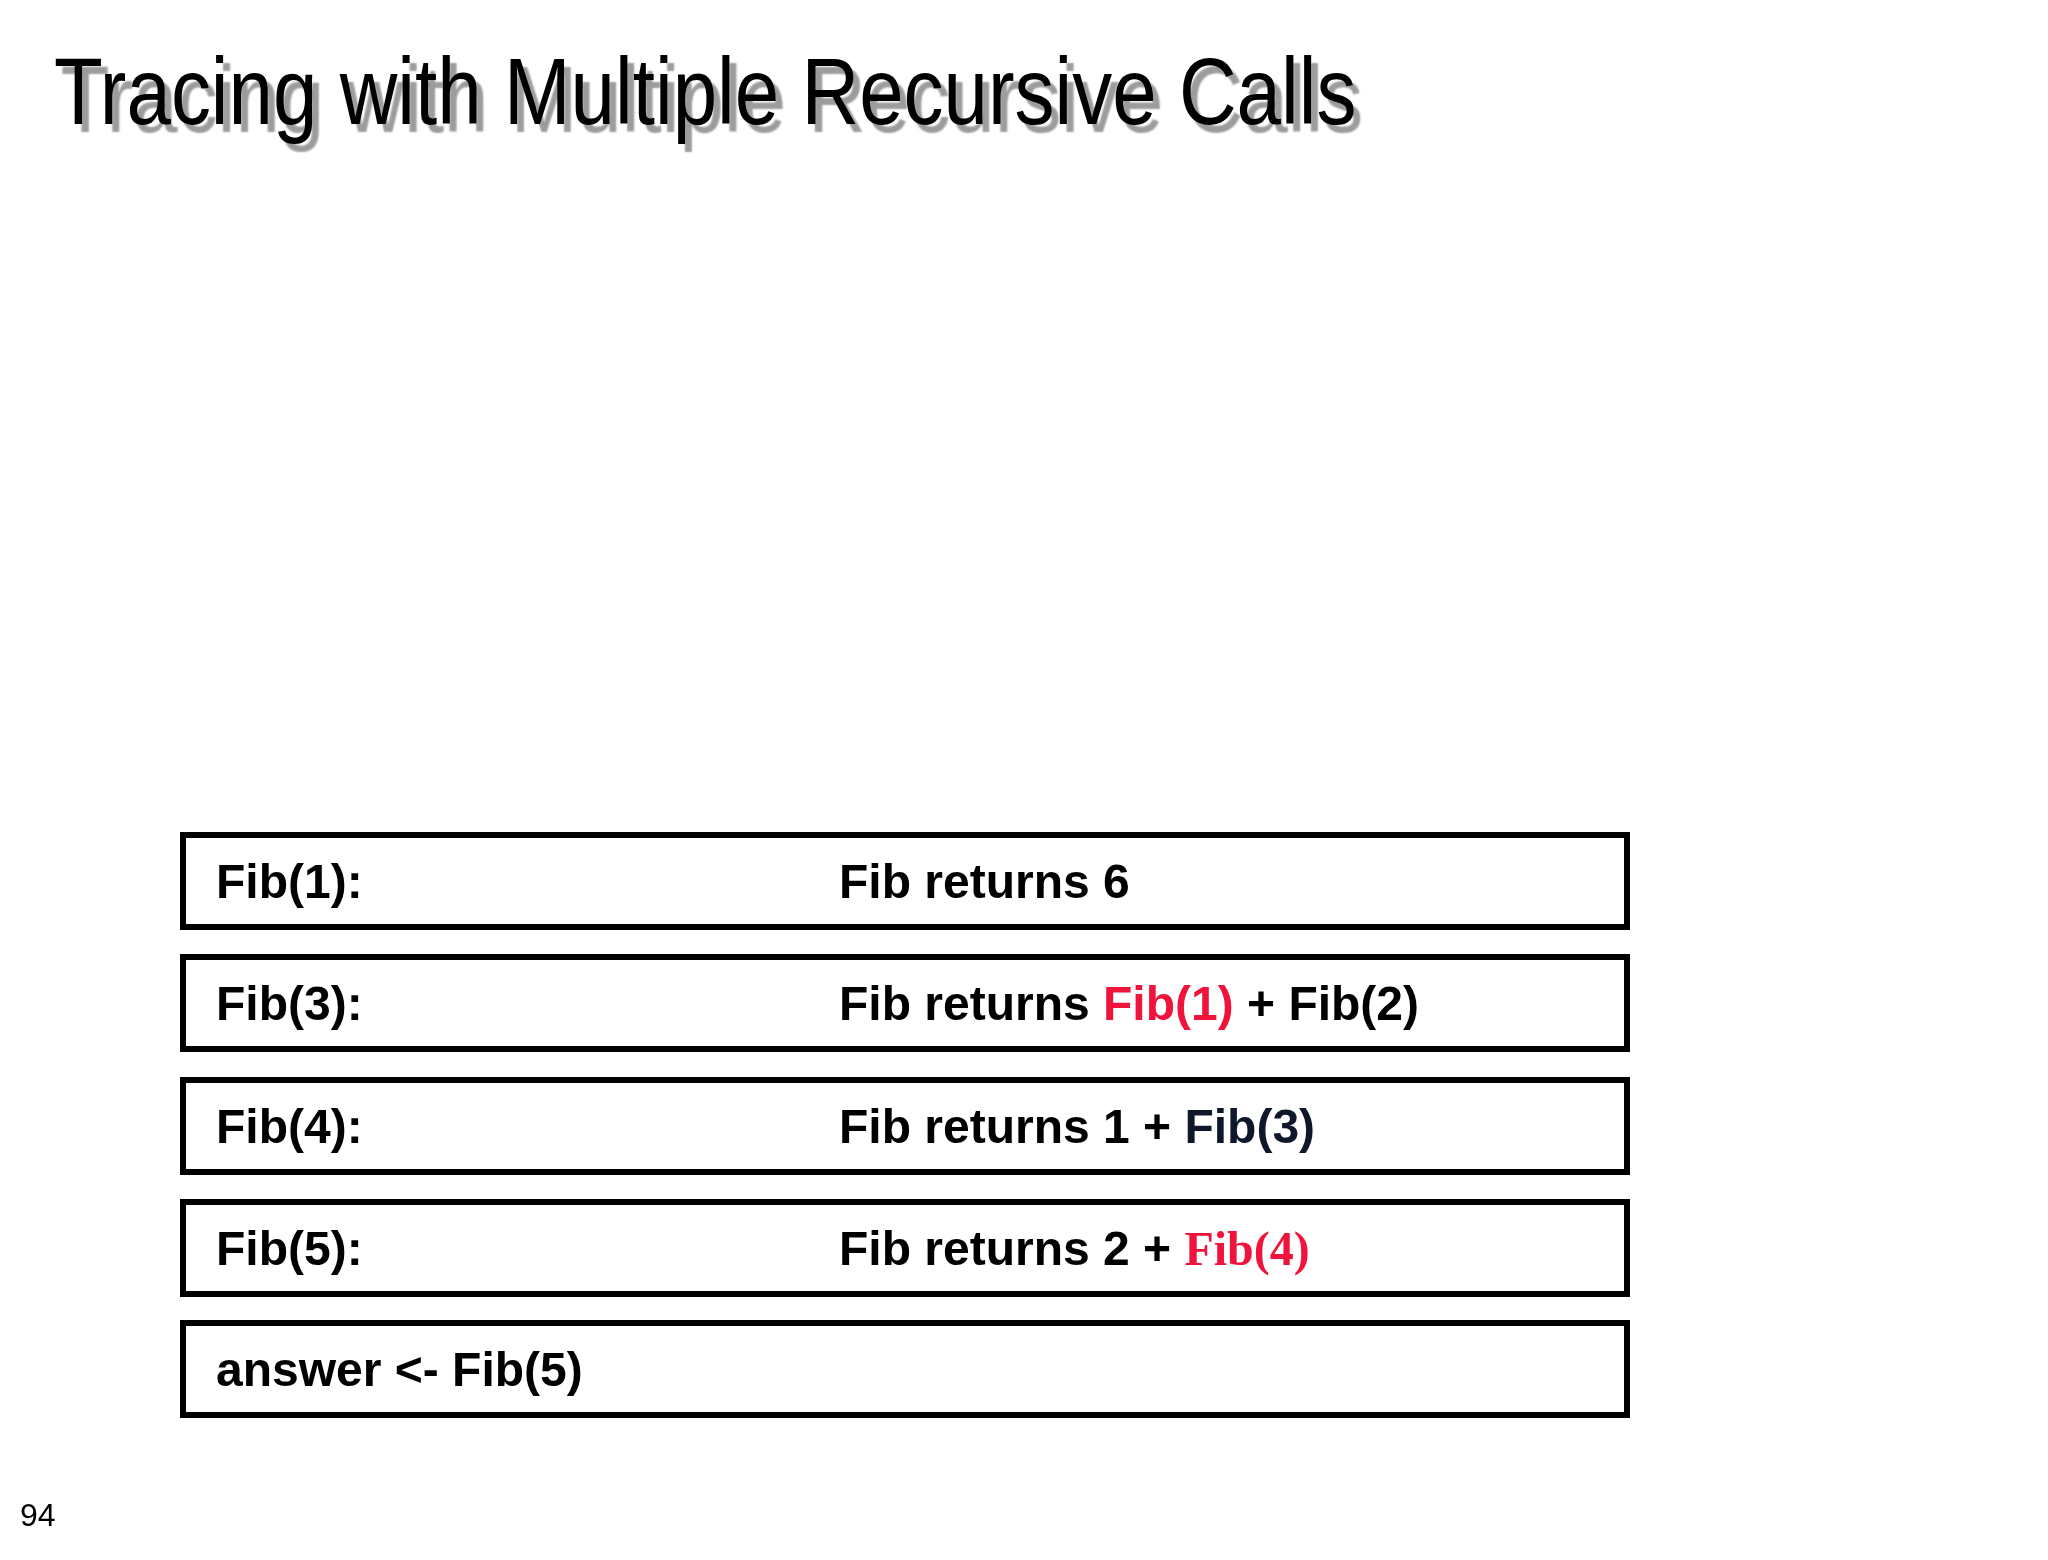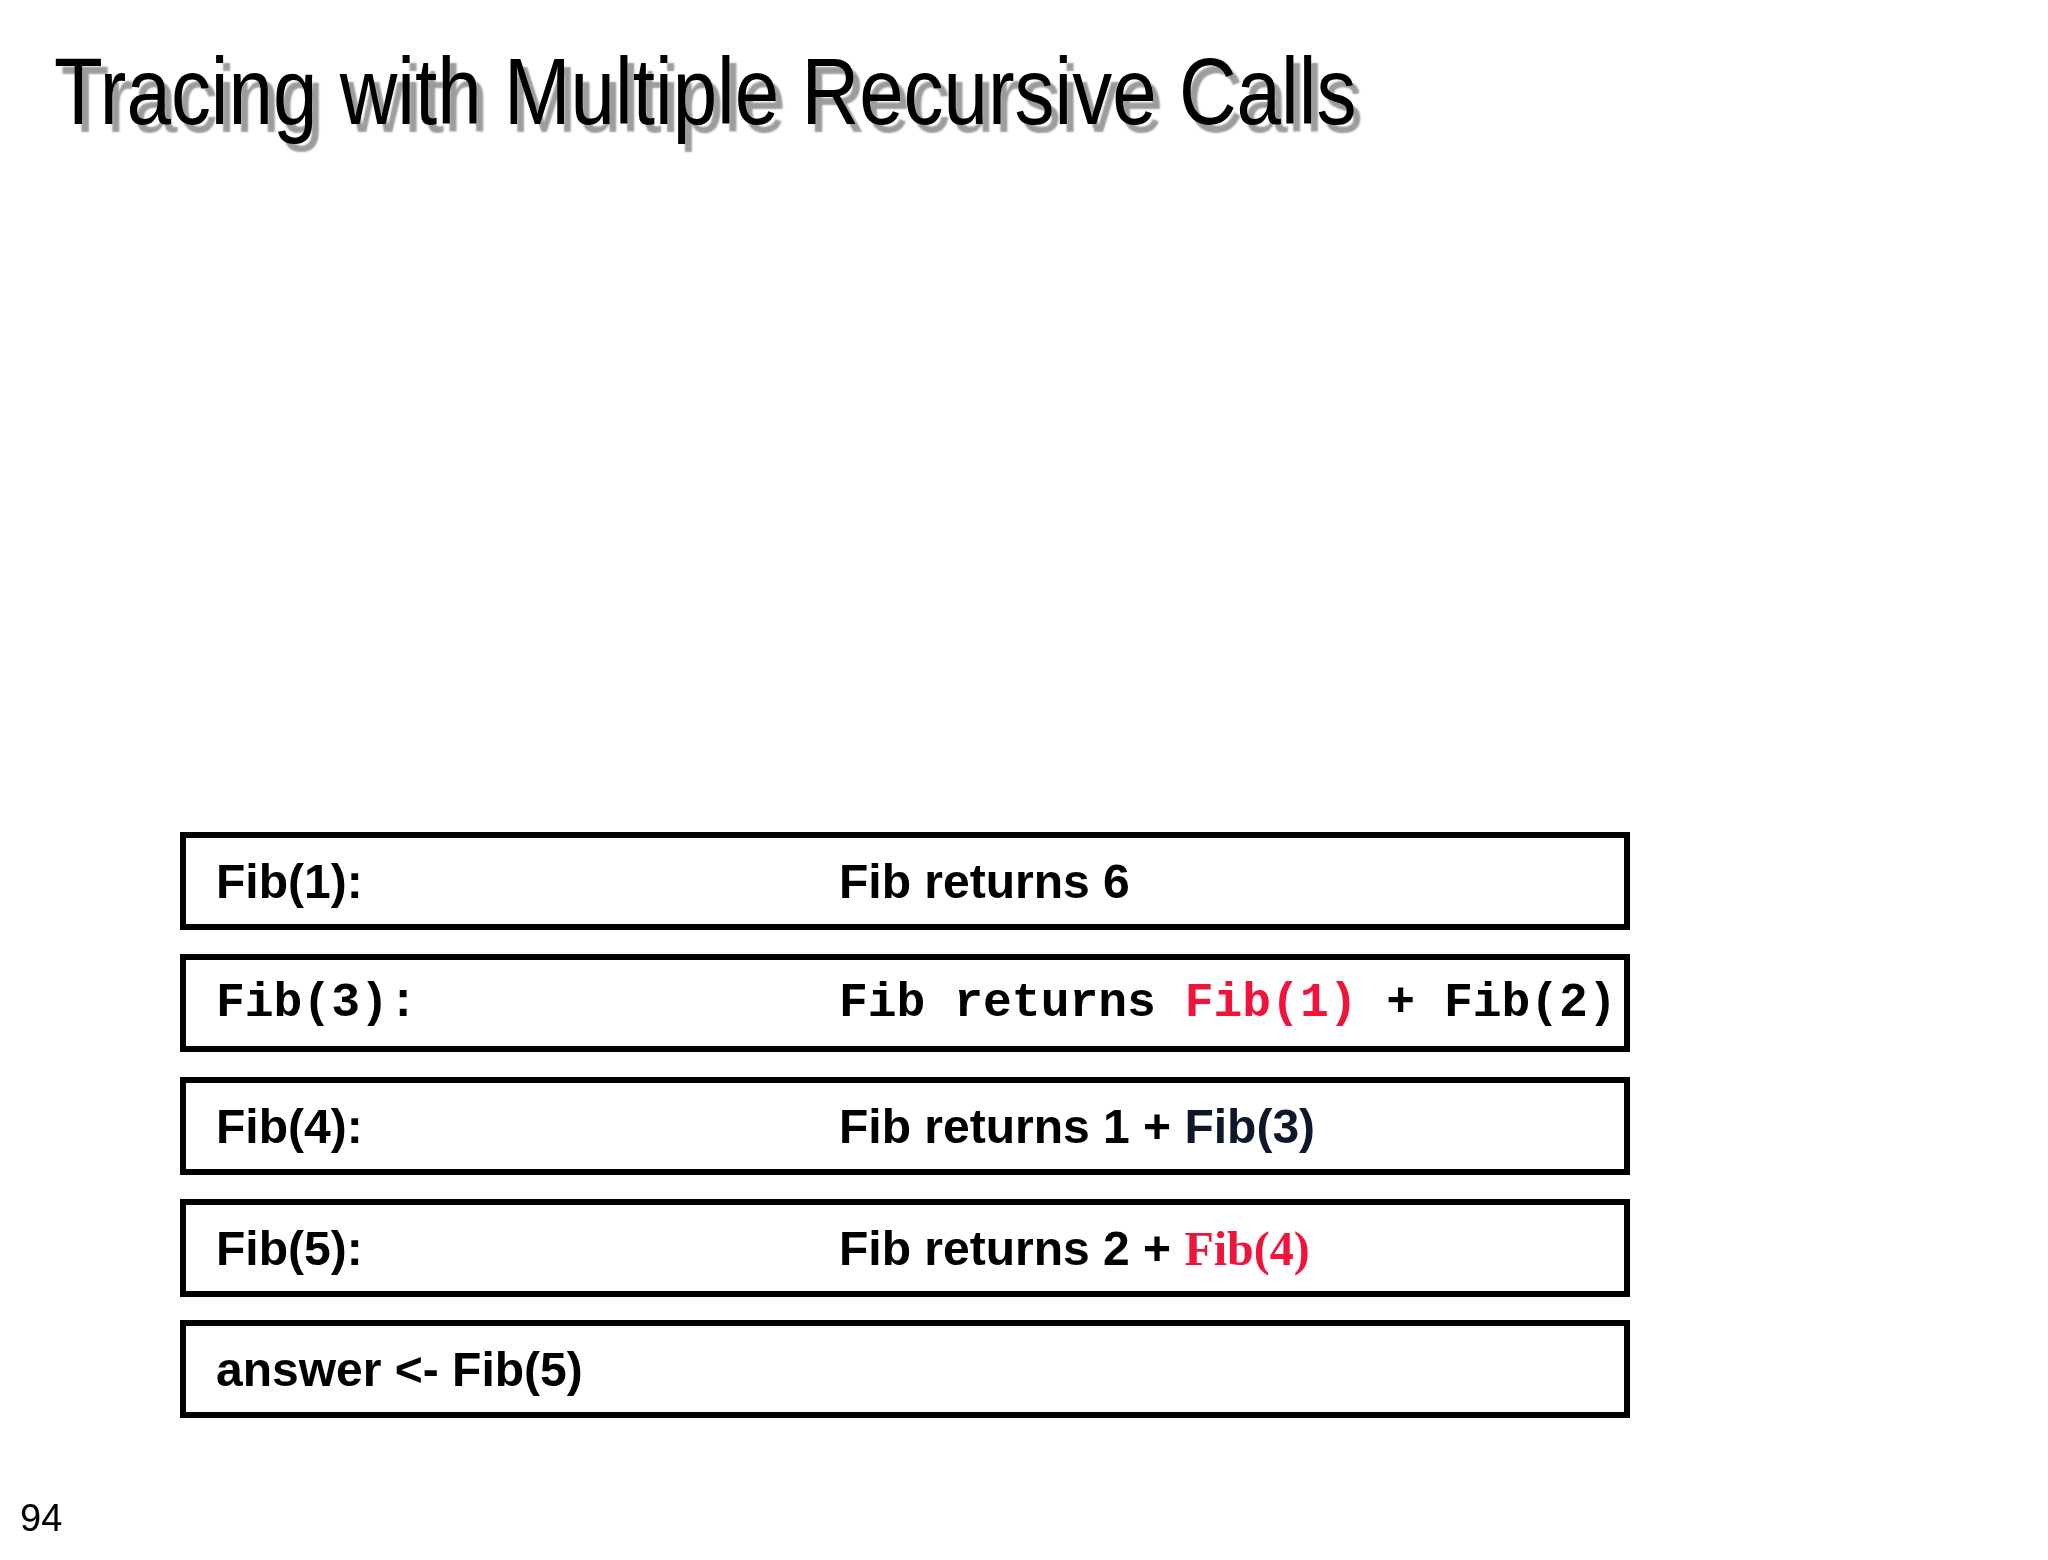--- a/index.html
+++ b/index.html
@@ -40,29 +40,29 @@
     font-weight: 700;
     color: #000000;
     white-space: pre;
   }
   .trace-box .label { width: 623px; flex: 0 0 623px; }
   .trace-box .value { flex: 1; }
   .trace-box .value span { white-space: pre; }
   .red { color: #f0143c; }
 
   .box-0 { top: 832px; }
-  .box-1 { top: 954px; font-family: Liberation Mono, monospace; }
+  .box-1 { top: 954px; }
   .box-2 { top: 1077px; }
   .box-3 { top: 1199px; }
   .box-4 { top: 1320px; }
 
   .pagenum {
     position: absolute;
     left: 20px; top: 1496px;
-    font-size: 38px;
+    font-size: 32px;
     font-weight: 400;
     color: #000000;
     line-height: 1.2;
   }
 </style>
 </head>
 <body>
 
 <div class="slide">
 

